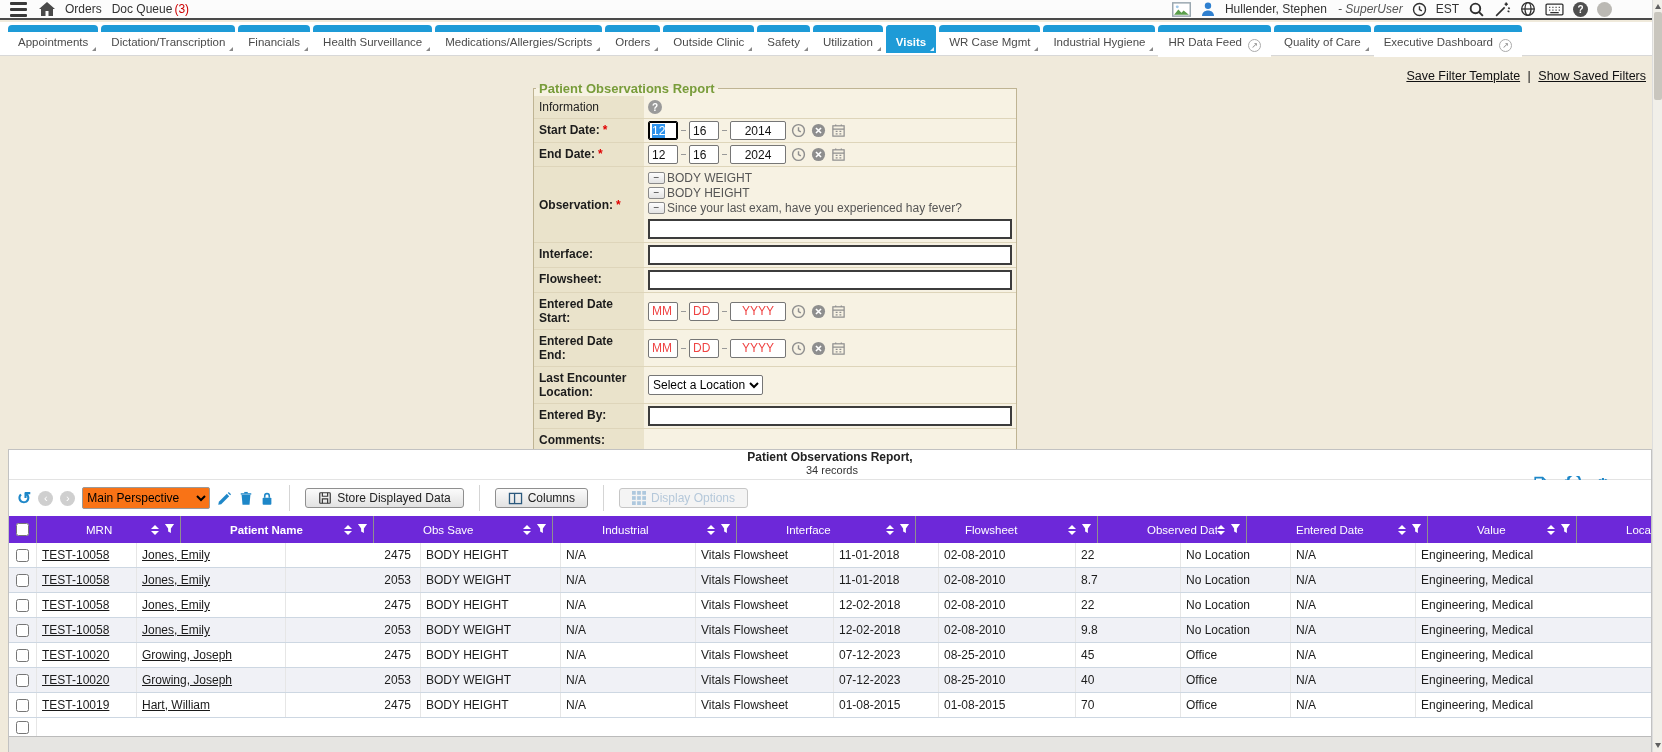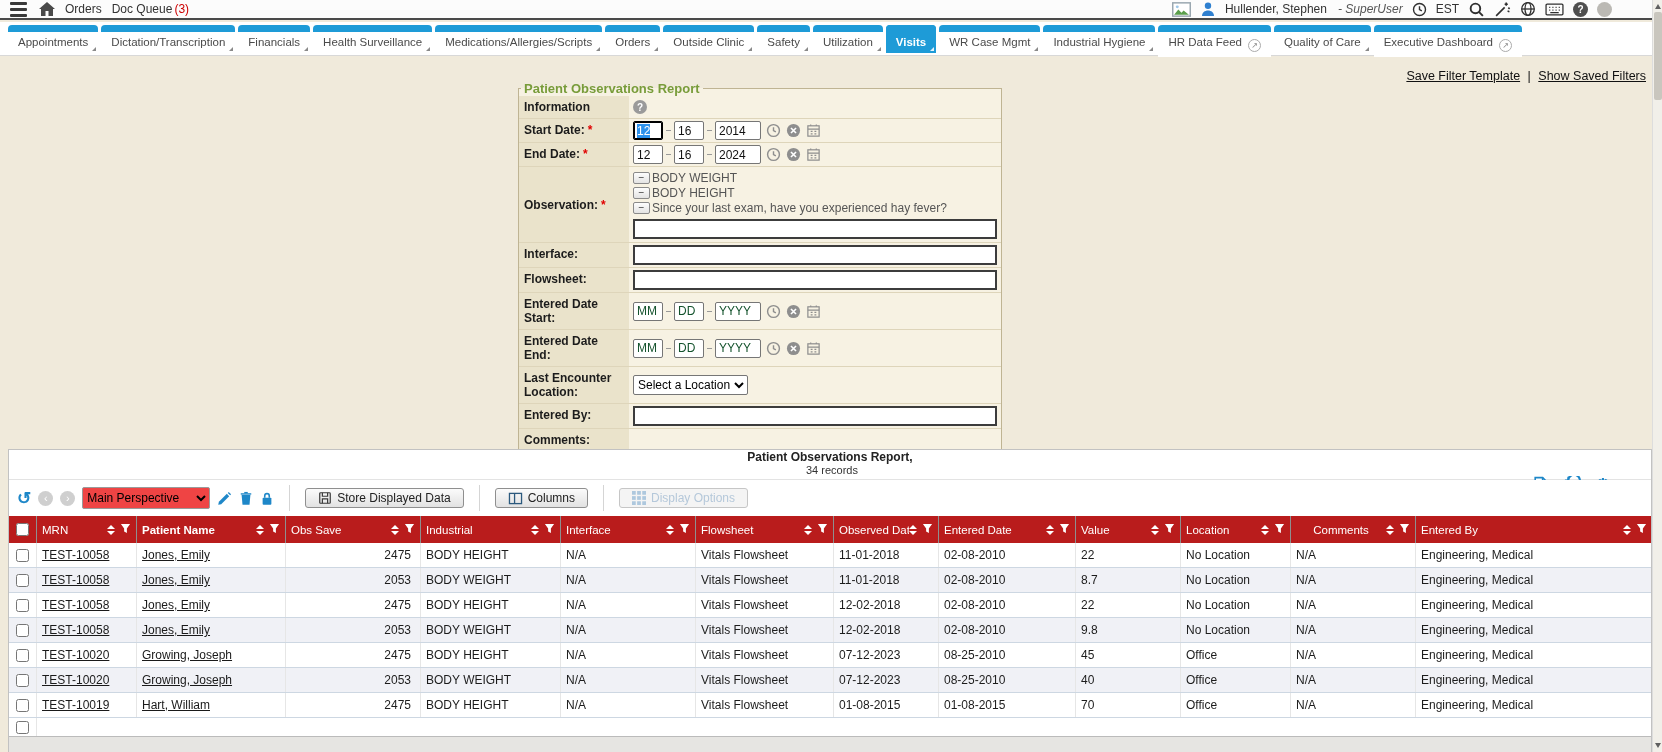--- a/index.html
+++ b/index.html
@@ -38,38 +38,38 @@
               border:1px solid #ABABAB; border-radius:50%; color:#8a8a8a; font-size:8px; margin-left:6px;
               vertical-align:-2px; background:#fff; }
 
   
   #content { position:absolute; top:57px; left:0; width:1652px; bottom:0; background:#F0EADB; }
   #filter-links { position:absolute; top:12px; right:6px; font-size:12.5px; }
   #filter-links a { color:#111; text-decoration:underline; cursor:pointer; }
   #filter-links .sep { margin:0 4px; color:#111; }
 
   
-  #filter-form { position:absolute; left:518px; top:24px; width:484px; }
+  #filter-form { position:absolute; left:533px; top:24px; width:484px; }
   fieldset.filter-fieldset { border:1px solid #BFB493; background:#F7F2E3; padding:0; }
   fieldset.filter-fieldset legend { color:#789C3A; font-weight:bold; font-size:13px; margin-left:2px; padding:0 3px; }
   .f-row { display:flex; border-bottom:1px solid #DED5BA; min-height:22px; }
   .f-row:last-child { border-bottom:none; }
   .f-label { flex:0 0 110px; background:#EAE3CB; padding:4px 5px; font-weight:bold; font-size:12px; color:#1c1c1c; }
-  .f-label.normal { font-weight:bold; }
+  .f-label.normal { font-weight:normal; }
   .req { color:#E00000; font-weight:bold; margin-left:3px; }
   .f-field { flex:1; padding:2px 4px; display:flex; align-items:center; gap:3px; }
   .f-field.col { flex-direction:column; align-items:stretch; gap:1px; padding:3px 4px; }
   .help-circle { width:14px; height:14px; border-radius:50%; background:#9A9A9A; color:#fff; font-size:10px;
                  font-weight:bold; display:inline-flex; align-items:center; justify-content:center; }
   .dbox { width:30px; height:19px; border:1px solid #767676; border-radius:2px; background:#fff;
           display:inline-flex; align-items:center; padding:0 3px; font-size:12px; color:#111; }
-  .dbox.wide { width:46px; }
+  .dbox.wide { width:56px;justify-content:center; }
   .dbox.focus { border:1px solid #000; box-shadow:0 0 0 1px #000 inset; }
   .dbox .sel { background:#2D92EC; color:#fff; }
-  .dbox .ph { color:#14532d; }
+  .dbox .ph { color:#ef4444; }
   .dash { width:5px; height:1px; background:#999; }
   .dico { display:inline-flex; margin-left:2px; }
   .obs-item { display:flex; align-items:center; gap:2px; height:15px; }
   .minus-btn { width:17px; height:12px; border:1px solid #8a8a8a; border-radius:2px;
                background:linear-gradient(#fdfdfd,#e3e3e3); font-size:10px; line-height:9px; color:#333;
                display:inline-flex; align-items:center; justify-content:center; cursor:pointer; }
   .obs-text { color:#555; font-size:12px; white-space:nowrap; }
   .big-input { width:100%; height:20px; border:2px solid #3C3C3C; background:#fff; font-size:12px;
                font-family:"Liberation Sans", sans-serif; padding:0 3px; }
   .big-input.mt { margin-top:3px; }
@@ -88,26 +88,26 @@
   .panel-header { height:30px; display:flex; align-items:center; padding:0 10px; border-bottom:1px solid #E3E3E3;flex-direction:column; }
   .panel-title { font-weight:bold; font-size:12px; color:#222; }
   .panel-records { font-size:11px; color:#333; margin-left:4px; }
   .panel-icons { margin-left:auto; display:flex; align-items:center; gap:15px; }
   .panel-icons .pico { display:inline-flex; cursor:pointer; }
   .toolbar { height:36px; display:flex; align-items:center; padding:0 8px; gap:7px; background:#FFF; }
   .glyph-btn { color:#1E87C8; font-size:17px; font-weight:bold; cursor:pointer; line-height:1; }
   .nav-circle { width:15px; height:15px; border-radius:50%; background:#CFCFCF; color:#fff; font-size:11px;
                 display:inline-flex; align-items:center; justify-content:center; line-height:1; }
   select.persp { height:22px; width:128px; font-size:12px; font-family:"Liberation Sans", sans-serif;
-                 border:1px solid #9a9a9a; border-radius:2px; background:#ef4444; }
+                 border:1px solid #9a9a9a; border-radius:2px; background:#f97316; }
   .tool-ico { display:inline-flex; cursor:pointer; }
   .vsep { width:1px; height:26px; background:#D5D5D5; margin:0 8px; }
   .btn.disabled { color:#B5C8DA; border-color:#C6C6C6; background:#F4F4F4; cursor:default; }
 
-  .thead { height:27px; display:flex; background:#b91c1c; color:#FFF; font-size:11.5px; }
+  .thead { height:27px; display:flex; background:#6d28d9; color:#FFF; font-size:11.5px;gap:44px; }
   .th { display:flex; align-items:center; padding:0 5px; border-right:1px solid #8F8F8F; overflow:hidden; }
   .th .th-label { flex:1; white-space:nowrap; overflow:hidden; }
   .th .th-icons { display:flex; align-items:center; gap:5px; }
   .sort { display:flex; flex-direction:column; gap:2px; cursor:pointer; }
   .sort .up { width:0; height:0; border-left:4px solid transparent; border-right:4px solid transparent; border-bottom:4px solid #fff; }
   .sort .down { width:0; height:0; border-left:4px solid transparent; border-right:4px solid transparent; border-top:4px solid #fff; }
   .th.cb, .td.cb { justify-content:center; padding:0; }
   .grid-row { height:25px; display:flex; border-bottom:1px solid #CDD7E2; background:#FFF; }
   .grid-row.alt { background:#F0F1F6; }
   .grid-row.partial { height:18px; border-bottom:none; }

